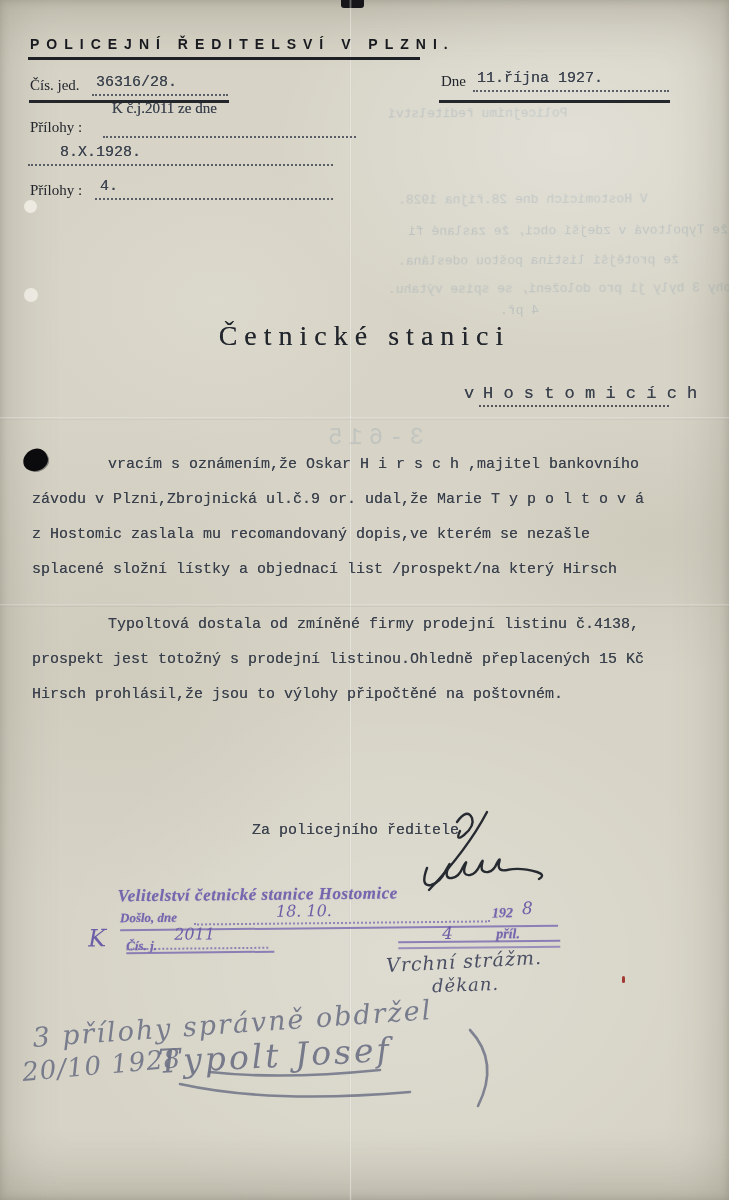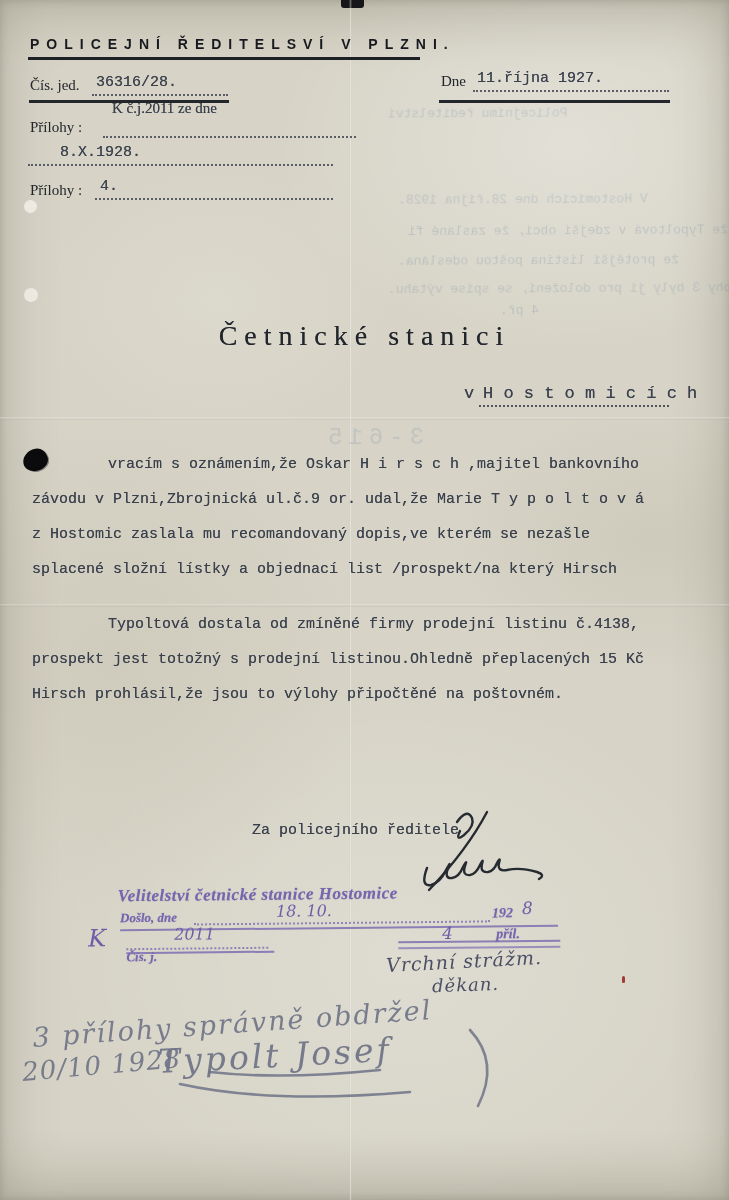--- a/index.html
+++ b/index.html
@@ -81,21 +81,21 @@
   .stamp .pr{font-family:"Liberation Serif",serif;font-style:italic;font-weight:bold;white-space:nowrap;text-shadow:0 0 1px rgba(116,103,174,.55);}
   .stamp .hw{font-family:"DejaVu Serif",serif;font-style:italic;white-space:nowrap;color:#6c5fa8;}
   .st-line1{left:20px;top:0;font-size:17px;letter-spacing:.5px;}
   .st-doslo{left:22px;top:24px;font-size:13px;}
   .st-leader1{left:96px;top:38px;width:296px;border-bottom:2px dotted #7b6fb2;opacity:.8;}
   .st-date{left:178px;top:17px;font-size:16px;}
   .st-192{left:394px;top:23px;font-size:14px;}
   .st-8{left:424px;top:16px;font-size:17px;}
   .st-rule1{left:22px;top:43px;width:438px;height:1.6px;background:#7b6fb2;opacity:.85;}
   .st-k{left:-10px;top:38px;font-size:24px;}
-  .st-cisj{left:28px;top:63px;font-size:13px;text-align:right;}
+  .st-cisj{left:28px;top:52px;font-size:13px;text-align:right;}
   .st-2011{left:76px;top:39px;font-size:16px;}
   .st-leader2{left:28px;top:62px;width:142px;border-bottom:2px dotted #7b6fb2;opacity:.8;}
   .st-rule2{left:28px;top:66px;width:148px;height:1.5px;background:#7b6fb2;opacity:.85;}
   .st-rule3{left:300px;top:58px;width:162px;height:1.5px;background:#7b6fb2;opacity:.85;}
   .st-4{left:344px;top:40px;font-size:17px;}
   .st-pril{left:398px;top:44px;font-size:14px;}
   .st-rule4{left:300px;top:64px;width:162px;height:1.5px;background:#7b6fb2;opacity:.7;}
 
   
   .hw-ink{font-family:"DejaVu Serif",serif;font-style:italic;color:#4b4f64;white-space:nowrap;}

